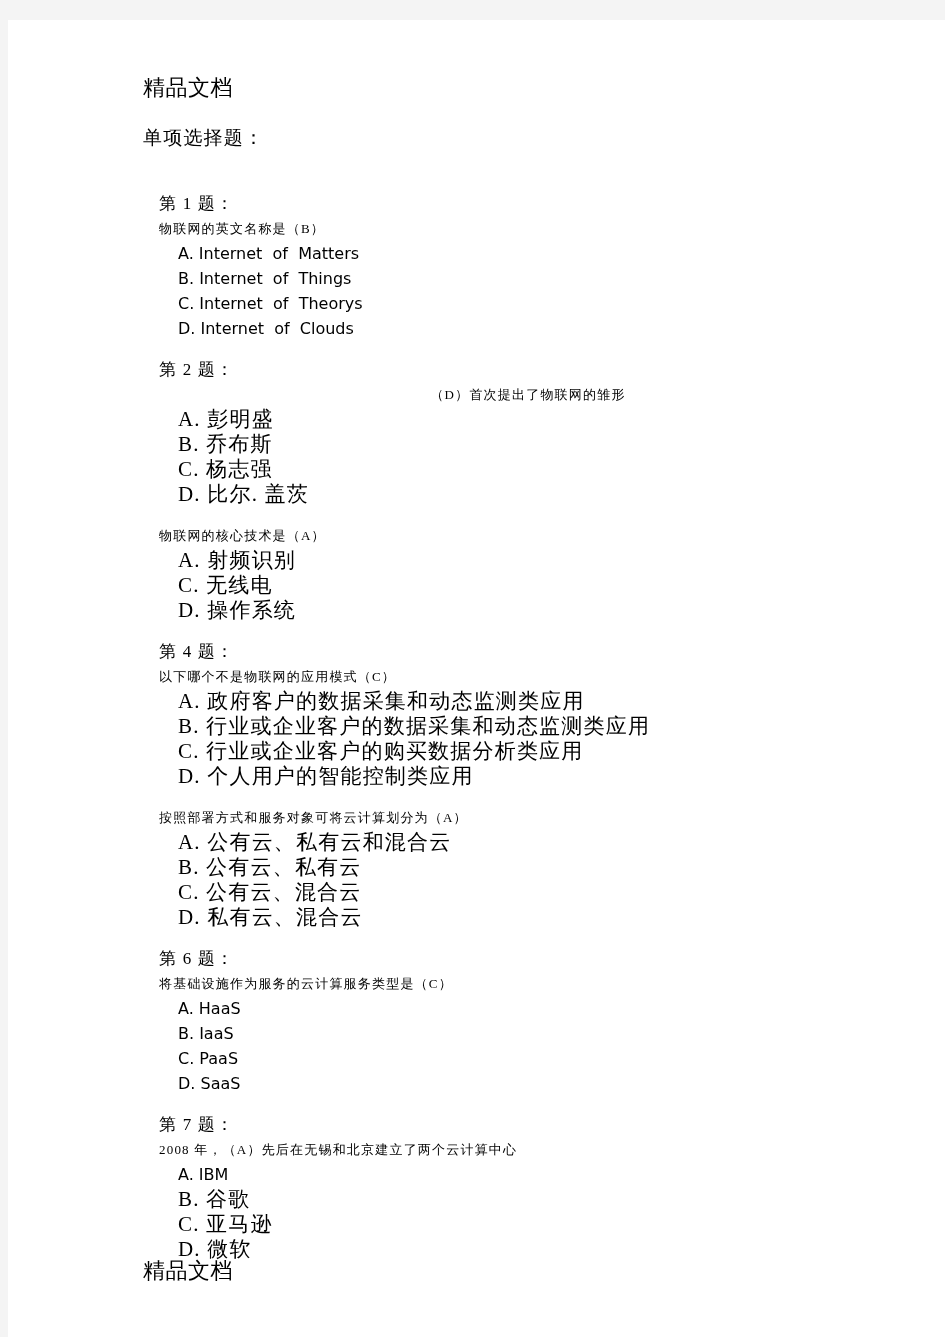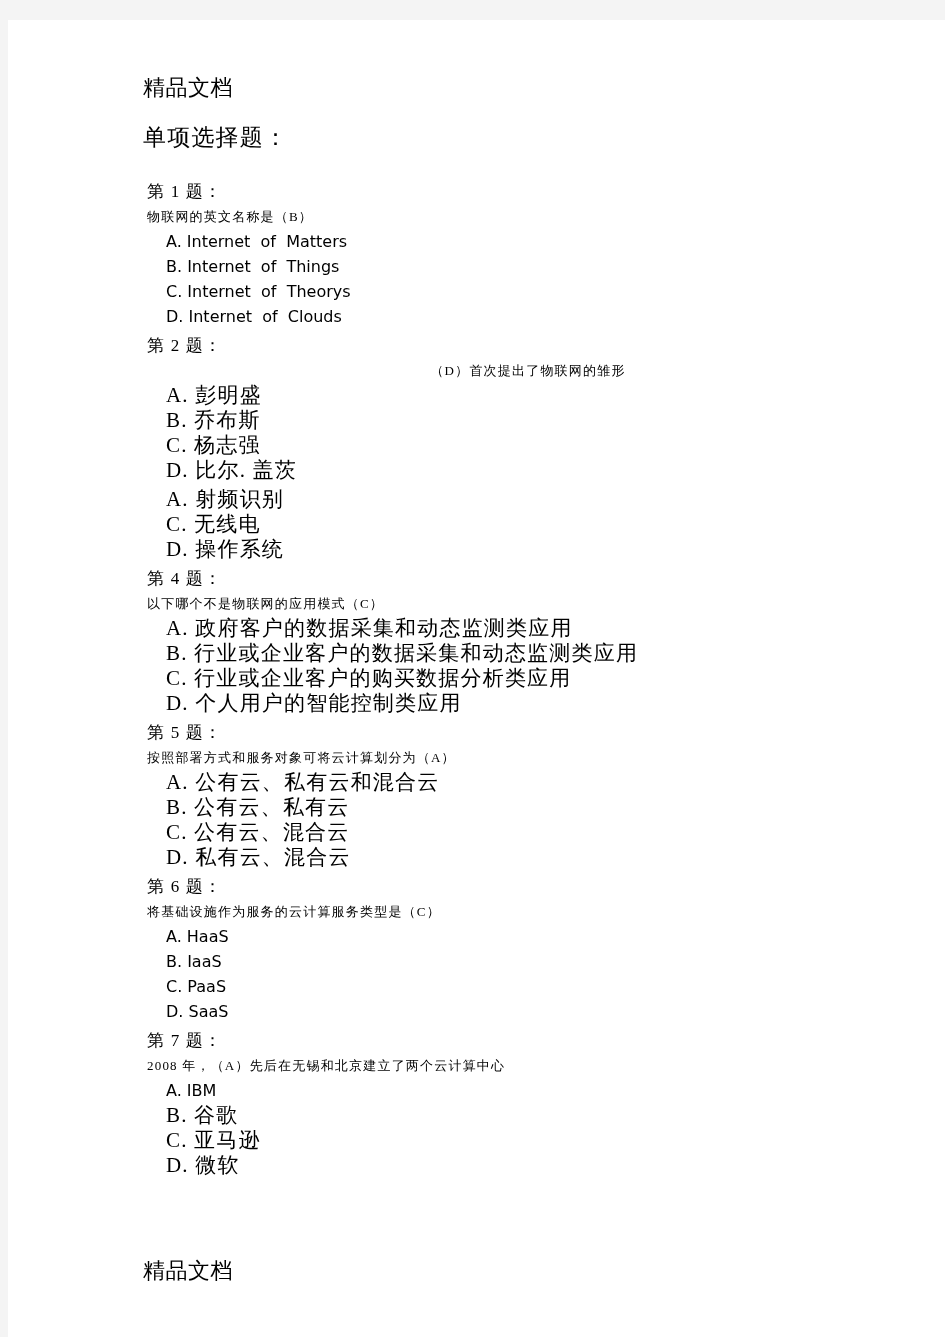--- a/index.html
+++ b/index.html
@@ -32,27 +32,27 @@
     font-size: 22px;
     line-height: 25px;
     color: #000000;
     letter-spacing: 0.5px;
   }
   .spacer {
     height: 25px;
   }
   .section-heading {
     font-family: "Liberation Serif", serif;
-    font-size: 23px;
+    font-size: 19px;
     line-height: 25px;
     color: #000;
     letter-spacing: 1.2px;
   }
   .q-block {
-    margin: 4px;
+    margin: 16px;
   }
   .q-label {
     font-family: "Liberation Serif", serif;
     font-size: 17px;
     line-height: 25px;
     color: #000;
     letter-spacing: 1.2px;
     white-space: pre;
   }
   .q-stem {
@@ -115,34 +115,34 @@
         </div>
         <div class="q-block">
           <div class="q-label">第 2 题：</div>
           <div class="q-stem indented">（D）首次提出了物联网的雏形</div>
           <div class="opt cn">A. 彭明盛</div>
           <div class="opt cn">B. 乔布斯</div>
           <div class="opt cn">C. 杨志强</div>
           <div class="opt cn">D. 比尔. 盖茨</div>
         </div>
         <div class="q-block">
+          <div class="q-stem">物联网的核心技术是（A）</div>
           <div class="opt cn">A. 射频识别</div>
           <div class="opt cn">C. 无线电</div>
           <div class="opt cn">D. 操作系统</div>
         </div>
         <div class="q-block">
           <div class="q-label">第 4 题：</div>
           <div class="q-stem">以下哪个不是物联网的应用模式（C）</div>
           <div class="opt cn">A. 政府客户的数据采集和动态监测类应用</div>
           <div class="opt cn">B. 行业或企业客户的数据采集和动态监测类应用</div>
           <div class="opt cn">C. 行业或企业客户的购买数据分析类应用</div>
           <div class="opt cn">D. 个人用户的智能控制类应用</div>
         </div>
         <div class="q-block">
-          <div class="q-label">第 5 题：</div>
           <div class="q-stem">按照部署方式和服务对象可将云计算划分为（A）</div>
           <div class="opt cn">A. 公有云、私有云和混合云</div>
           <div class="opt cn">B. 公有云、私有云</div>
           <div class="opt cn">C. 公有云、混合云</div>
           <div class="opt cn">D. 私有云、混合云</div>
         </div>
         <div class="q-block">
           <div class="q-label">第 6 题：</div>
           <div class="q-stem">将基础设施作为服务的云计算服务类型是（C）</div>
           <div class="opt en">A. HaaS</div>

